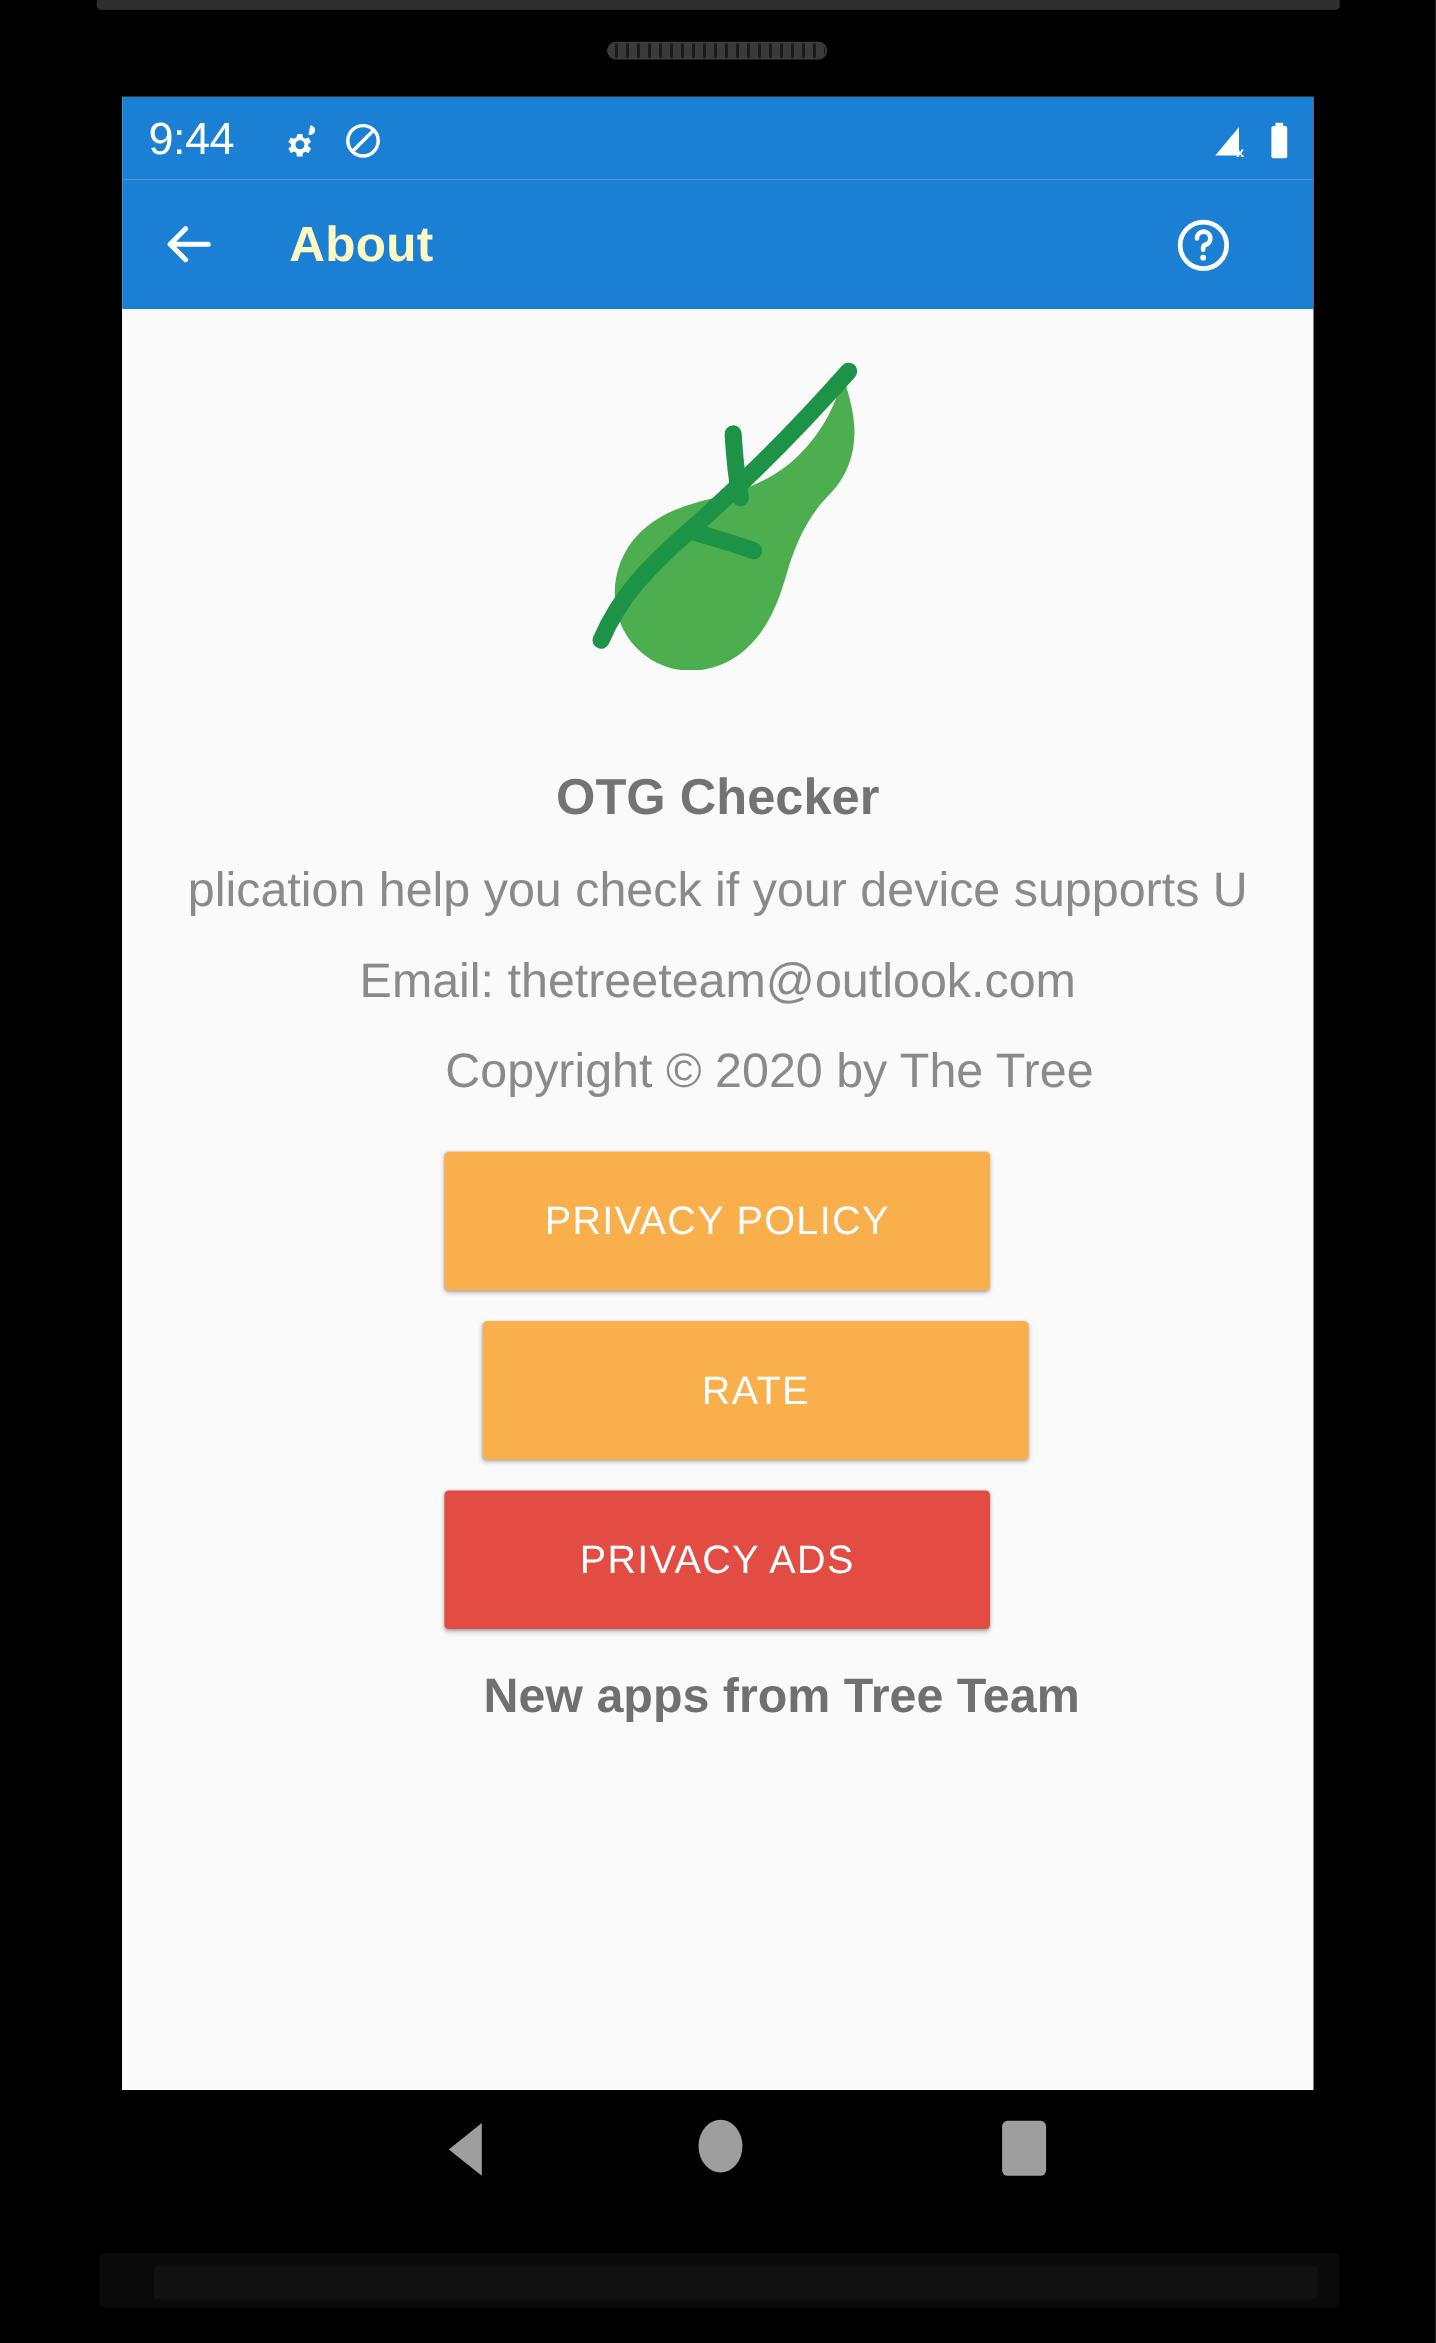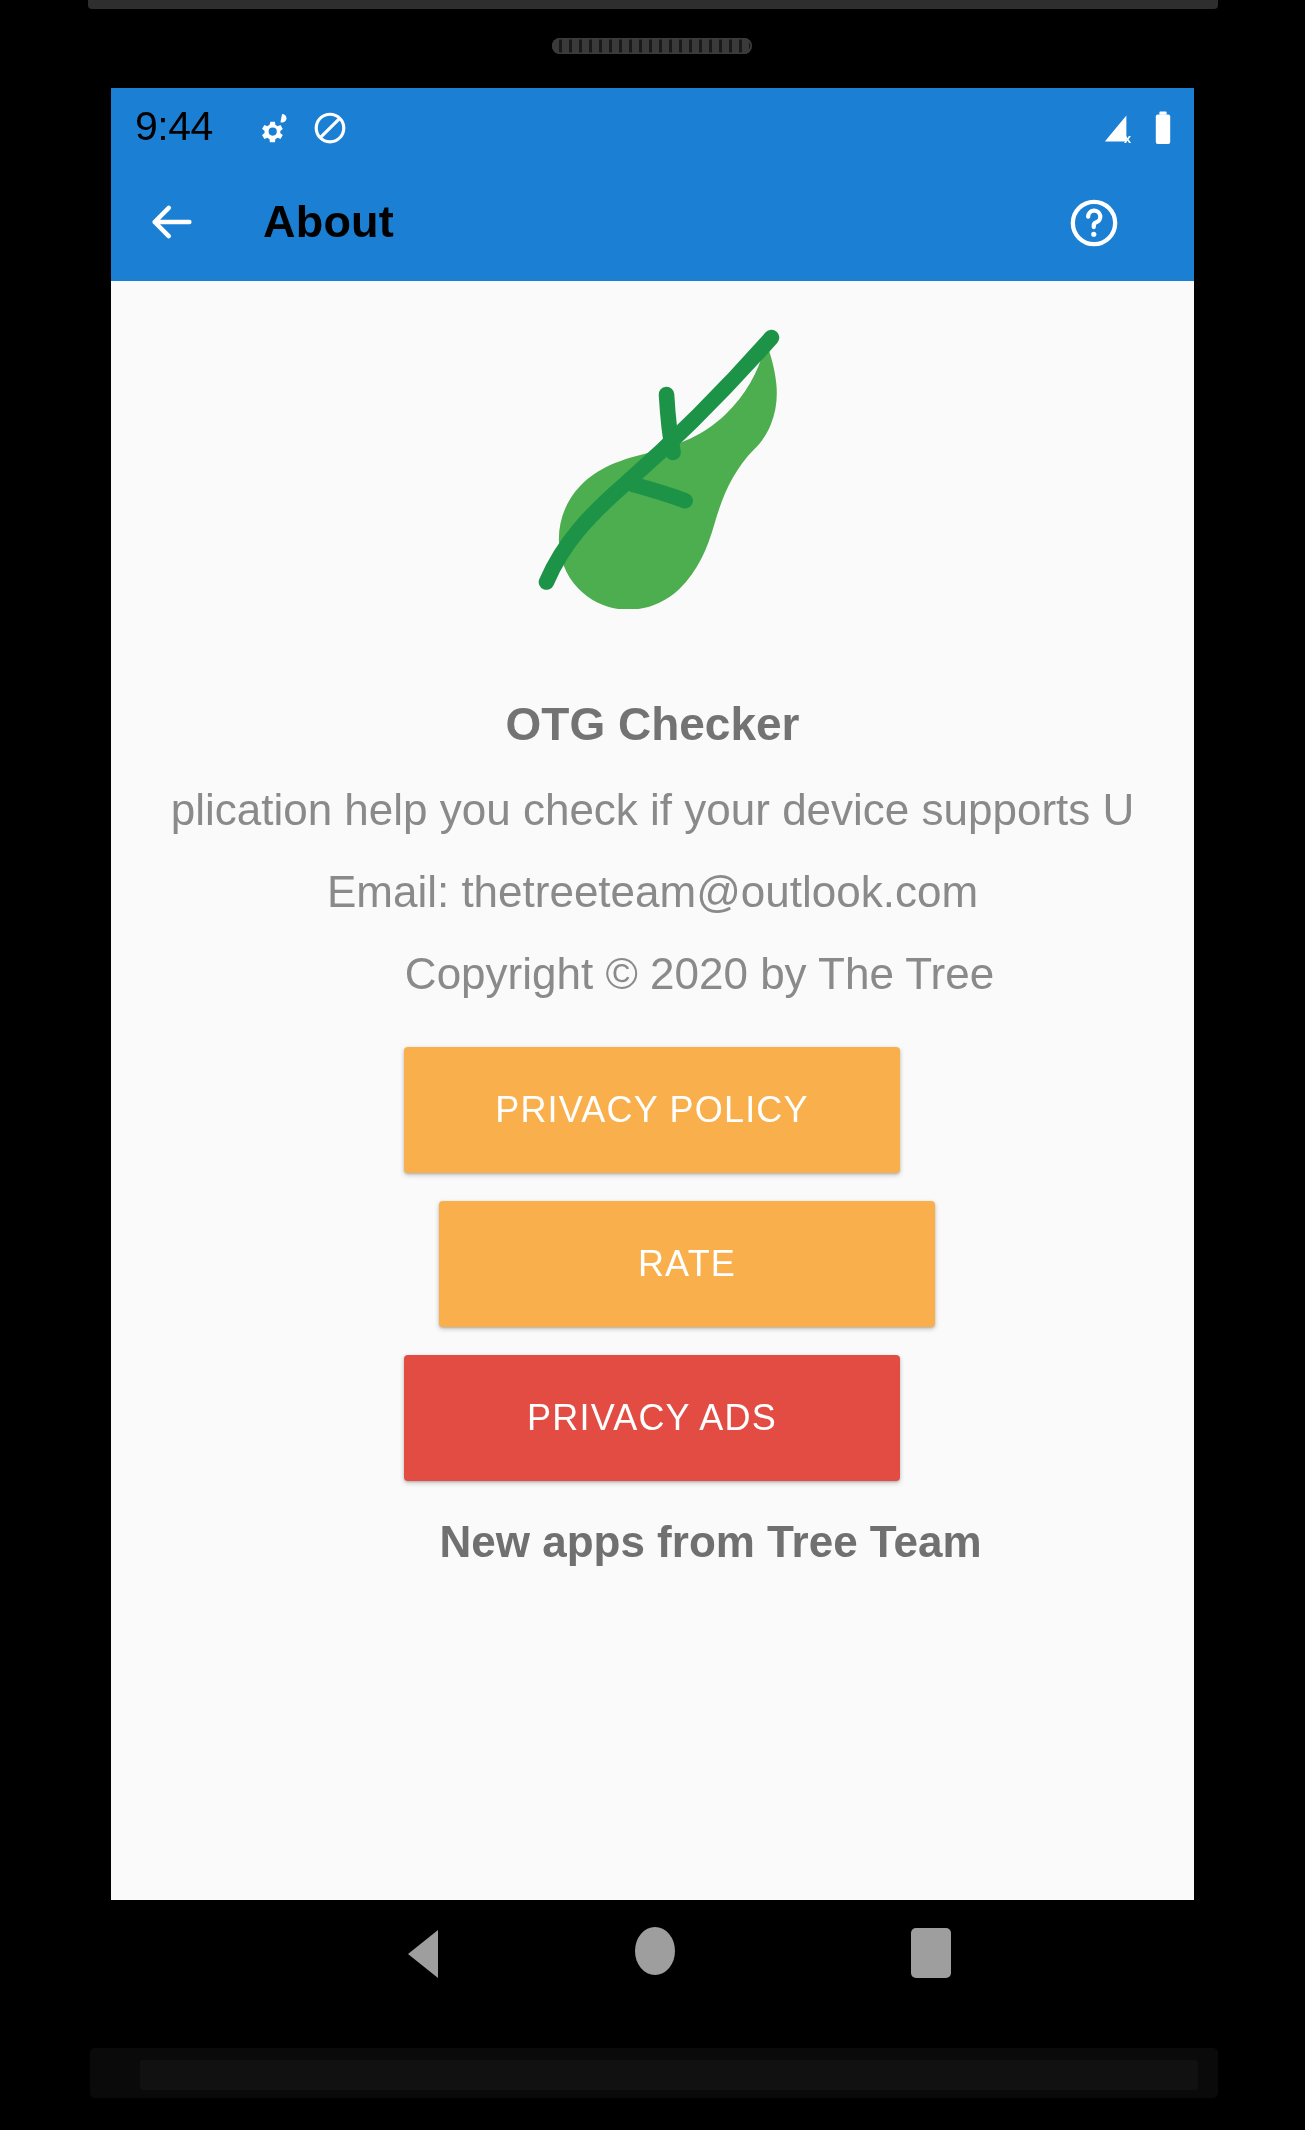--- a/index.html
+++ b/index.html
@@ -69,21 +69,21 @@
   .status-bar {
     position: absolute;
     left: 0; top: 0;
     width: 1083px;
     height: 75px;
     background: #1b7fd4;
   }
   .status-time {
     position: absolute;
     left: 24px; top: 14px;
-    color: #000000;
+    color: #ffffff;
     font-size: 41px;
     font-weight: 400;
     letter-spacing: -0.5px;
     line-height: 48px;
   }
   .status-left-icons {
     position: absolute;
     left: 145px; top: 22px;
     display: flex;
     align-items: center;
@@ -107,21 +107,21 @@
   }
   .appbar-back {
     position: absolute;
     left: 34px; top: 32px;
     width: 54px; height: 54px;
     display: flex; align-items: center; justify-content: center;
   }
   .appbar-title {
     position: absolute;
     left: 152px; top: 28px;
-    color: #000000;
+    color: #fef9c3;
     font-size: 45px;
     font-weight: bold;
     line-height: 62px;
     letter-spacing: 0.2px;
   }
   .appbar-help {
     position: absolute;
     left: 955px; top: 32px;
     width: 56px; height: 56px;
     display: flex; align-items: center; justify-content: center;

